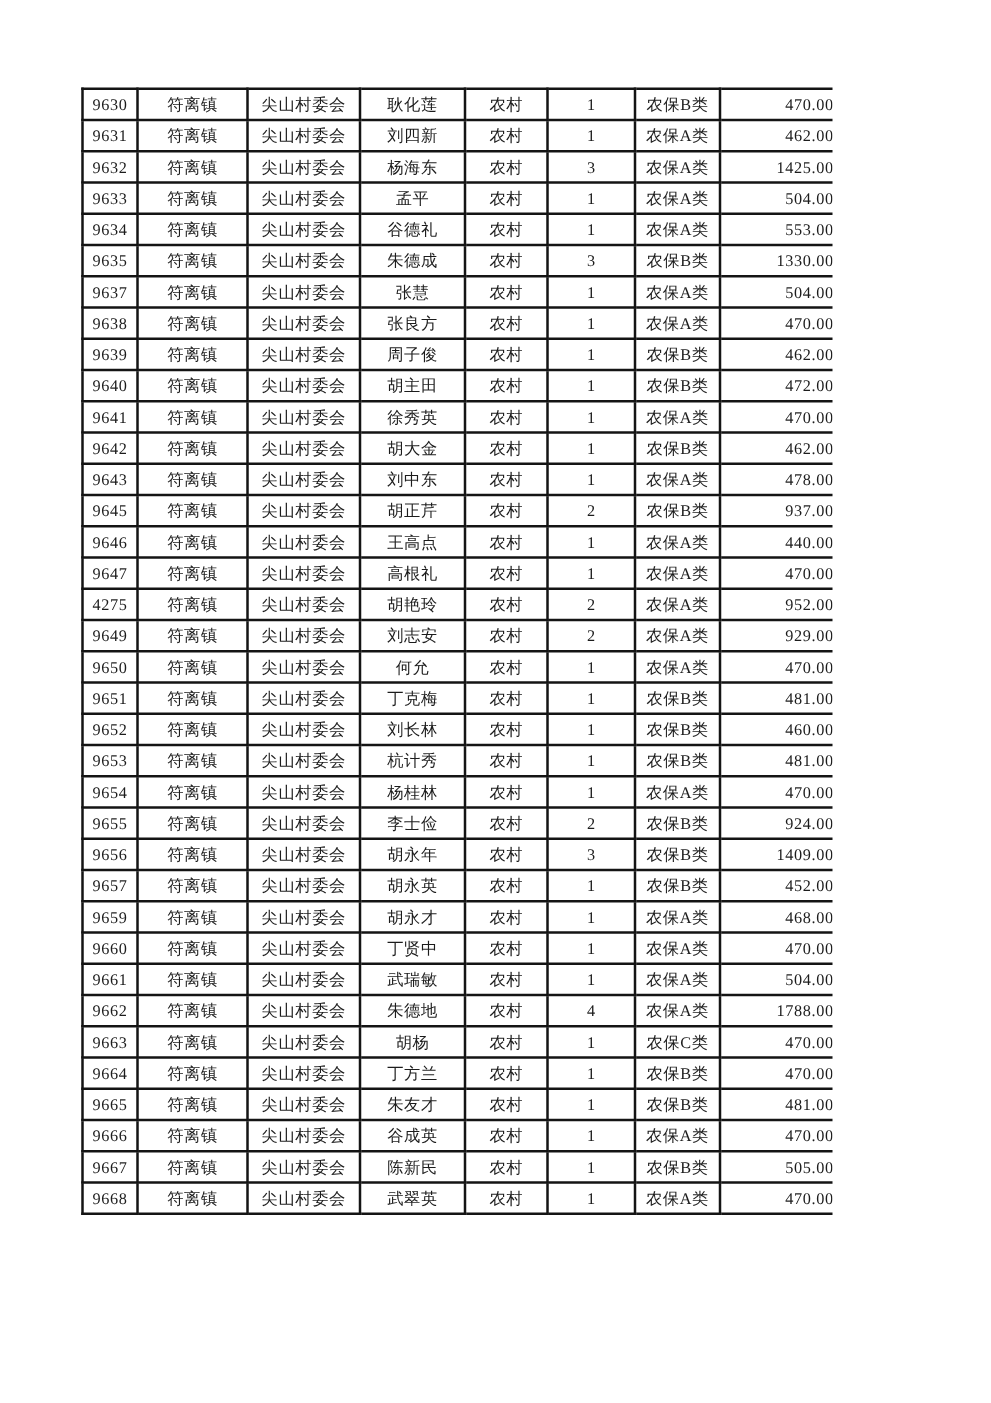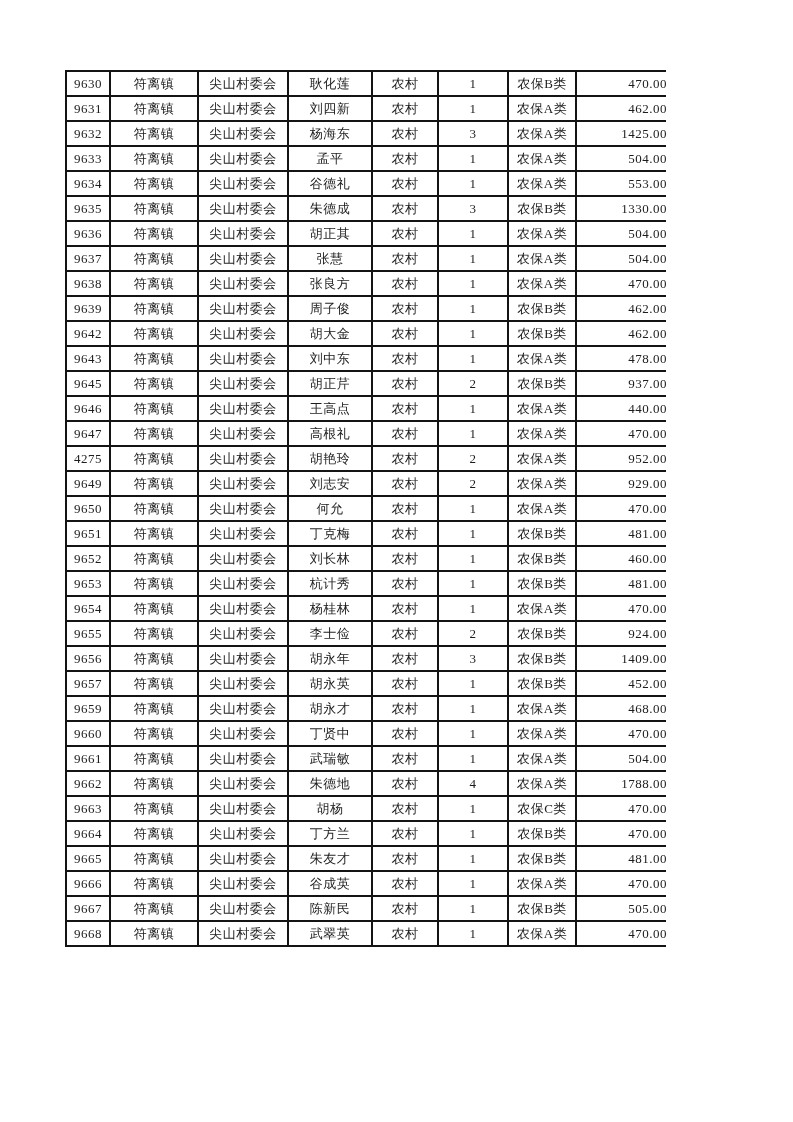--- a/index.html
+++ b/index.html
@@ -123,43 +123,33 @@
     <td>9635</td>
     <td>符离镇</td>
     <td>尖山村委会</td>
     <td>朱德成</td>
     <td>农村</td>
     <td>3</td>
     <td>农保B类</td>
     <td class="amount">1330.00</td>
   </tr>
 
-  <tr>
-    <td>9636</td>
-    <td>符离镇</td>
-    <td>尖山村委会</td>
-    <td>胡正其</td>
+
+  <tr>
+    <td>9637</td>
+    <td>符离镇</td>
+    <td>尖山村委会</td>
+    <td>张慧</td>
     <td>农村</td>
     <td>1</td>
     <td>农保A类</td>
     <td class="amount">504.00</td>
   </tr>
 
   <tr>
-    <td>9637</td>
-    <td>符离镇</td>
-    <td>尖山村委会</td>
-    <td>张慧</td>
-    <td>农村</td>
-    <td>1</td>
-    <td>农保A类</td>
-    <td class="amount">504.00</td>
-  </tr>
-
-  <tr>
     <td>9638</td>
     <td>符离镇</td>
     <td>尖山村委会</td>
     <td>张良方</td>
     <td>农村</td>
     <td>1</td>
     <td>农保A类</td>
     <td class="amount">470.00</td>
   </tr>
 
@@ -167,21 +157,41 @@
     <td>9639</td>
     <td>符离镇</td>
     <td>尖山村委会</td>
     <td>周子俊</td>
     <td>农村</td>
     <td>1</td>
     <td>农保B类</td>
     <td class="amount">462.00</td>
   </tr>
 
-
+  <tr>
+    <td>9640</td>
+    <td>符离镇</td>
+    <td>尖山村委会</td>
+    <td>胡主田</td>
+    <td>农村</td>
+    <td>1</td>
+    <td>农保B类</td>
+    <td class="amount">472.00</td>
+  </tr>
+
+  <tr>
+    <td>9641</td>
+    <td>符离镇</td>
+    <td>尖山村委会</td>
+    <td>徐秀英</td>
+    <td>农村</td>
+    <td>1</td>
+    <td>农保A类</td>
+    <td class="amount">470.00</td>
+  </tr>
 
   <tr>
     <td>9642</td>
     <td>符离镇</td>
     <td>尖山村委会</td>
     <td>胡大金</td>
     <td>农村</td>
     <td>1</td>
     <td>农保B类</td>
     <td class="amount">462.00</td>

